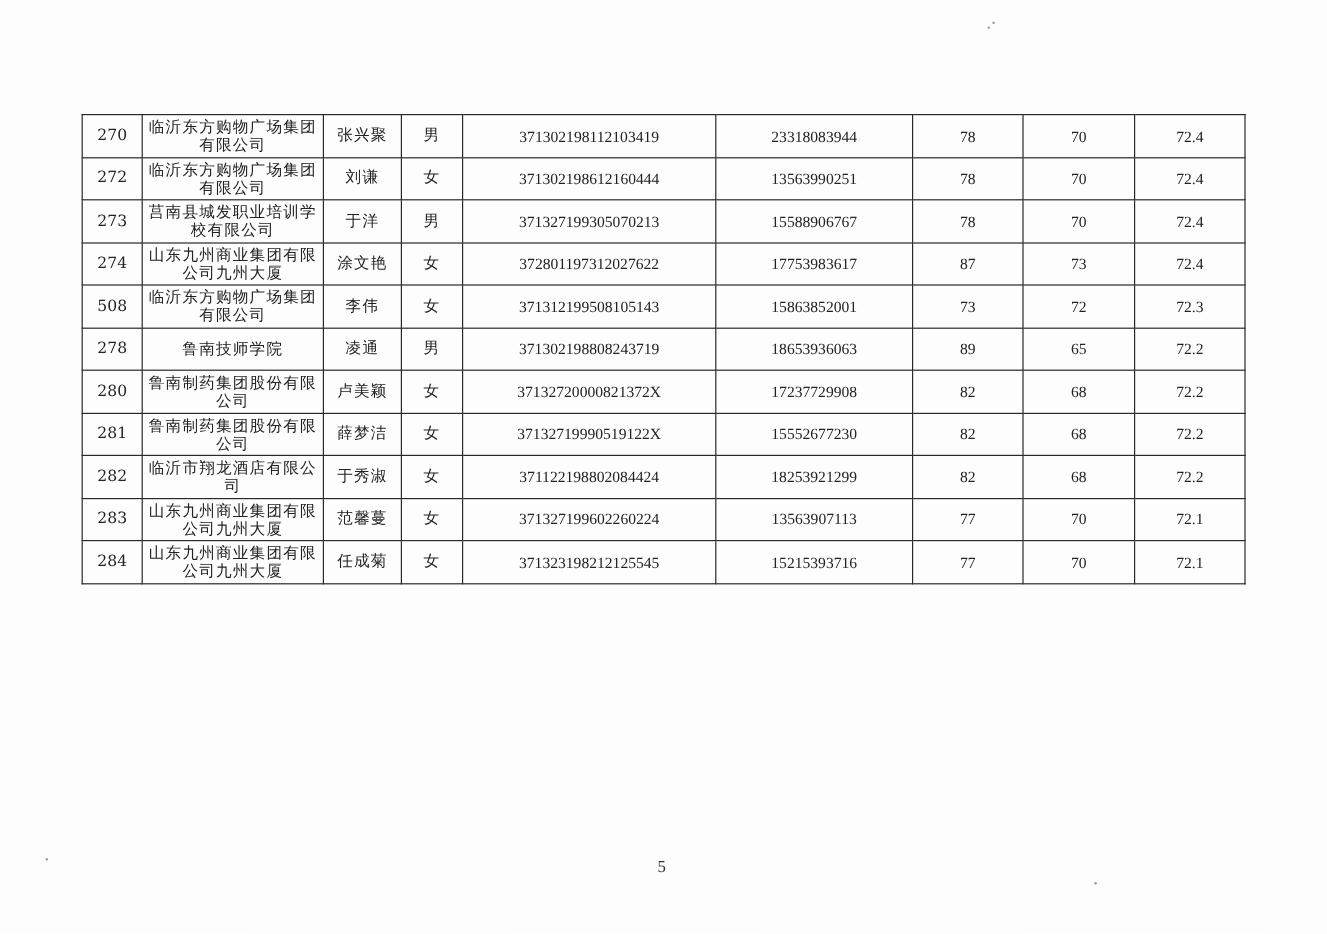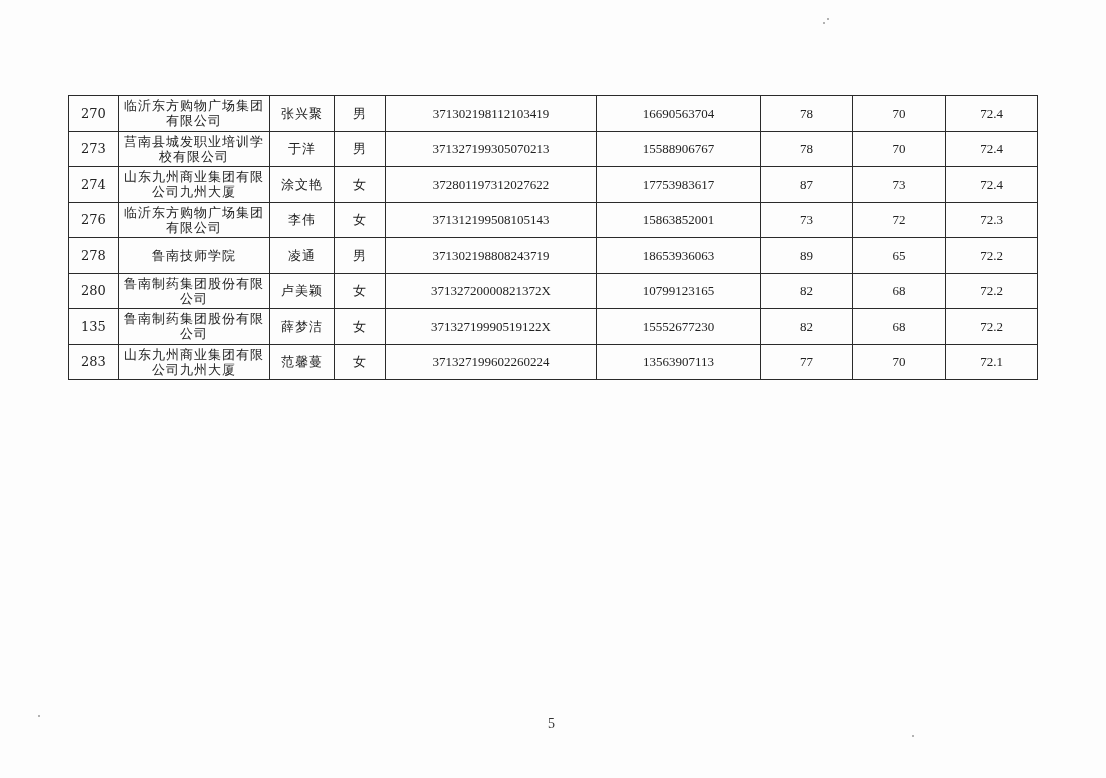--- a/index.html
+++ b/index.html
@@ -91,21 +91,32 @@
       <col style="width:93px">
       <col style="width:92px">
     </colgroup>
     <tbody id="table-body">
         <tr>
           <td class="c-idx">270</td>
           <td class="c-org">临沂东方购物广场集团有限公司</td>
           <td class="c-name">张兴聚</td>
           <td class="c-gender">男</td>
           <td class="c-id">371302198112103419</td>
-          <td class="c-phone">16690563704</td>
+          <td class="c-phone">23318083944</td>
+          <td class="c-s1">78</td>
+          <td class="c-s2">70</td>
+          <td class="c-total">72.4</td>
+        </tr>
+        <tr>
+          <td class="c-idx">272</td>
+          <td class="c-org">临沂东方购物广场集团有限公司</td>
+          <td class="c-name">刘谦</td>
+          <td class="c-gender">女</td>
+          <td class="c-id">371302198612160444</td>
+          <td class="c-phone">13563990251</td>
           <td class="c-s1">78</td>
           <td class="c-s2">70</td>
           <td class="c-total">72.4</td>
         </tr>
         <tr>
           <td class="c-idx">273</td>
           <td class="c-org">莒南县城发职业培训学校有限公司</td>
           <td class="c-name">于洋</td>
           <td class="c-gender">男</td>
           <td class="c-id">371327199305070213</td>
@@ -119,21 +130,21 @@
           <td class="c-org">山东九州商业集团有限公司九州大厦</td>
           <td class="c-name">涂文艳</td>
           <td class="c-gender">女</td>
           <td class="c-id">372801197312027622</td>
           <td class="c-phone">17753983617</td>
           <td class="c-s1">87</td>
           <td class="c-s2">73</td>
           <td class="c-total">72.4</td>
         </tr>
         <tr>
-          <td class="c-idx">276</td>
+          <td class="c-idx">508</td>
           <td class="c-org">临沂东方购物广场集团有限公司</td>
           <td class="c-name">李伟</td>
           <td class="c-gender">女</td>
           <td class="c-id">371312199508105143</td>
           <td class="c-phone">15863852001</td>
           <td class="c-s1">73</td>
           <td class="c-s2">72</td>
           <td class="c-total">72.3</td>
         </tr>
         <tr>
@@ -146,43 +157,65 @@
           <td class="c-s1">89</td>
           <td class="c-s2">65</td>
           <td class="c-total">72.2</td>
         </tr>
         <tr>
           <td class="c-idx">280</td>
           <td class="c-org">鲁南制药集团股份有限公司</td>
           <td class="c-name">卢美颖</td>
           <td class="c-gender">女</td>
           <td class="c-id">37132720000821372X</td>
-          <td class="c-phone">10799123165</td>
+          <td class="c-phone">17237729908</td>
           <td class="c-s1">82</td>
           <td class="c-s2">68</td>
           <td class="c-total">72.2</td>
         </tr>
         <tr>
-          <td class="c-idx">135</td>
+          <td class="c-idx">281</td>
           <td class="c-org">鲁南制药集团股份有限公司</td>
           <td class="c-name">薛梦洁</td>
           <td class="c-gender">女</td>
           <td class="c-id">37132719990519122X</td>
           <td class="c-phone">15552677230</td>
           <td class="c-s1">82</td>
           <td class="c-s2">68</td>
           <td class="c-total">72.2</td>
         </tr>
         <tr>
+          <td class="c-idx">282</td>
+          <td class="c-org">临沂市翔龙酒店有限公司</td>
+          <td class="c-name">于秀淑</td>
+          <td class="c-gender">女</td>
+          <td class="c-id">371122198802084424</td>
+          <td class="c-phone">18253921299</td>
+          <td class="c-s1">82</td>
+          <td class="c-s2">68</td>
+          <td class="c-total">72.2</td>
+        </tr>
+        <tr>
           <td class="c-idx">283</td>
           <td class="c-org">山东九州商业集团有限公司九州大厦</td>
           <td class="c-name">范馨蔓</td>
           <td class="c-gender">女</td>
           <td class="c-id">371327199602260224</td>
           <td class="c-phone">13563907113</td>
+          <td class="c-s1">77</td>
+          <td class="c-s2">70</td>
+          <td class="c-total">72.1</td>
+        </tr>
+        <tr>
+          <td class="c-idx">284</td>
+          <td class="c-org">山东九州商业集团有限公司九州大厦</td>
+          <td class="c-name">任成菊</td>
+          <td class="c-gender">女</td>
+          <td class="c-id">371323198212125545</td>
+          <td class="c-phone">15215393716</td>
           <td class="c-s1">77</td>
           <td class="c-s2">70</td>
           <td class="c-total">72.1</td>
         </tr>
       </tbody>
   </table>
 
   <div class="page-number">5</div>
 
   <span class="speck" style="left:823px;top:22px;"></span>

